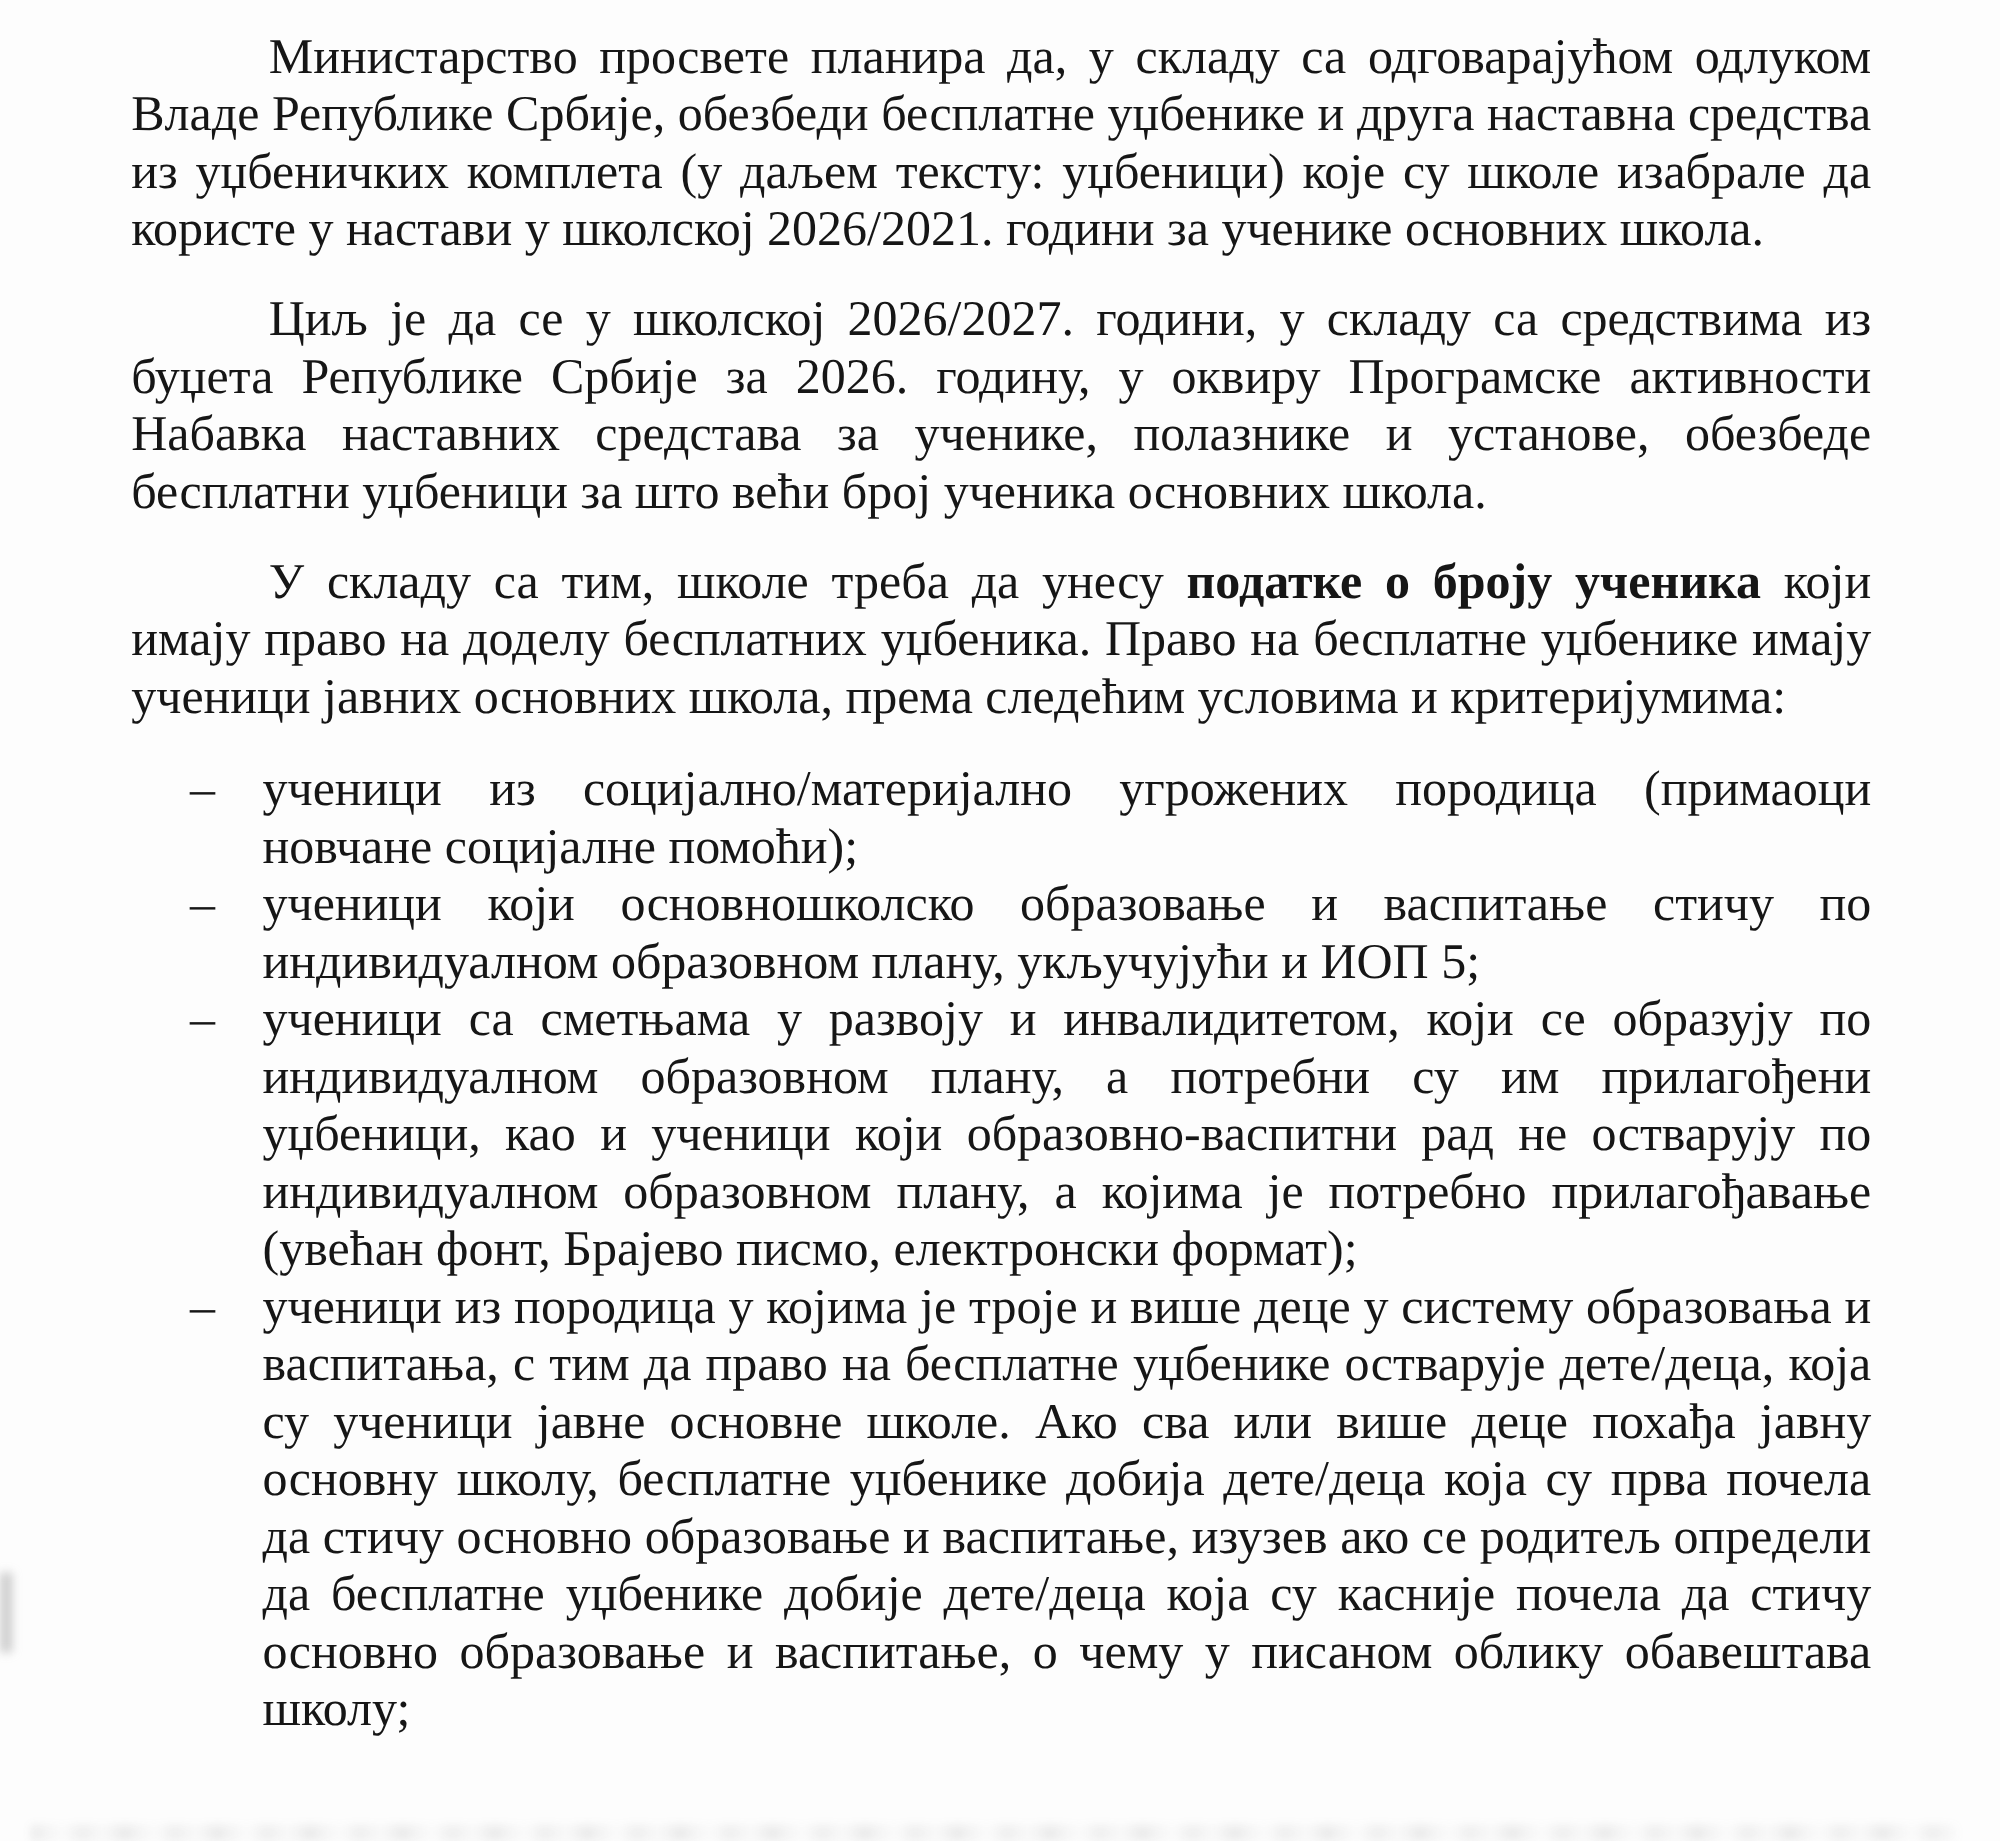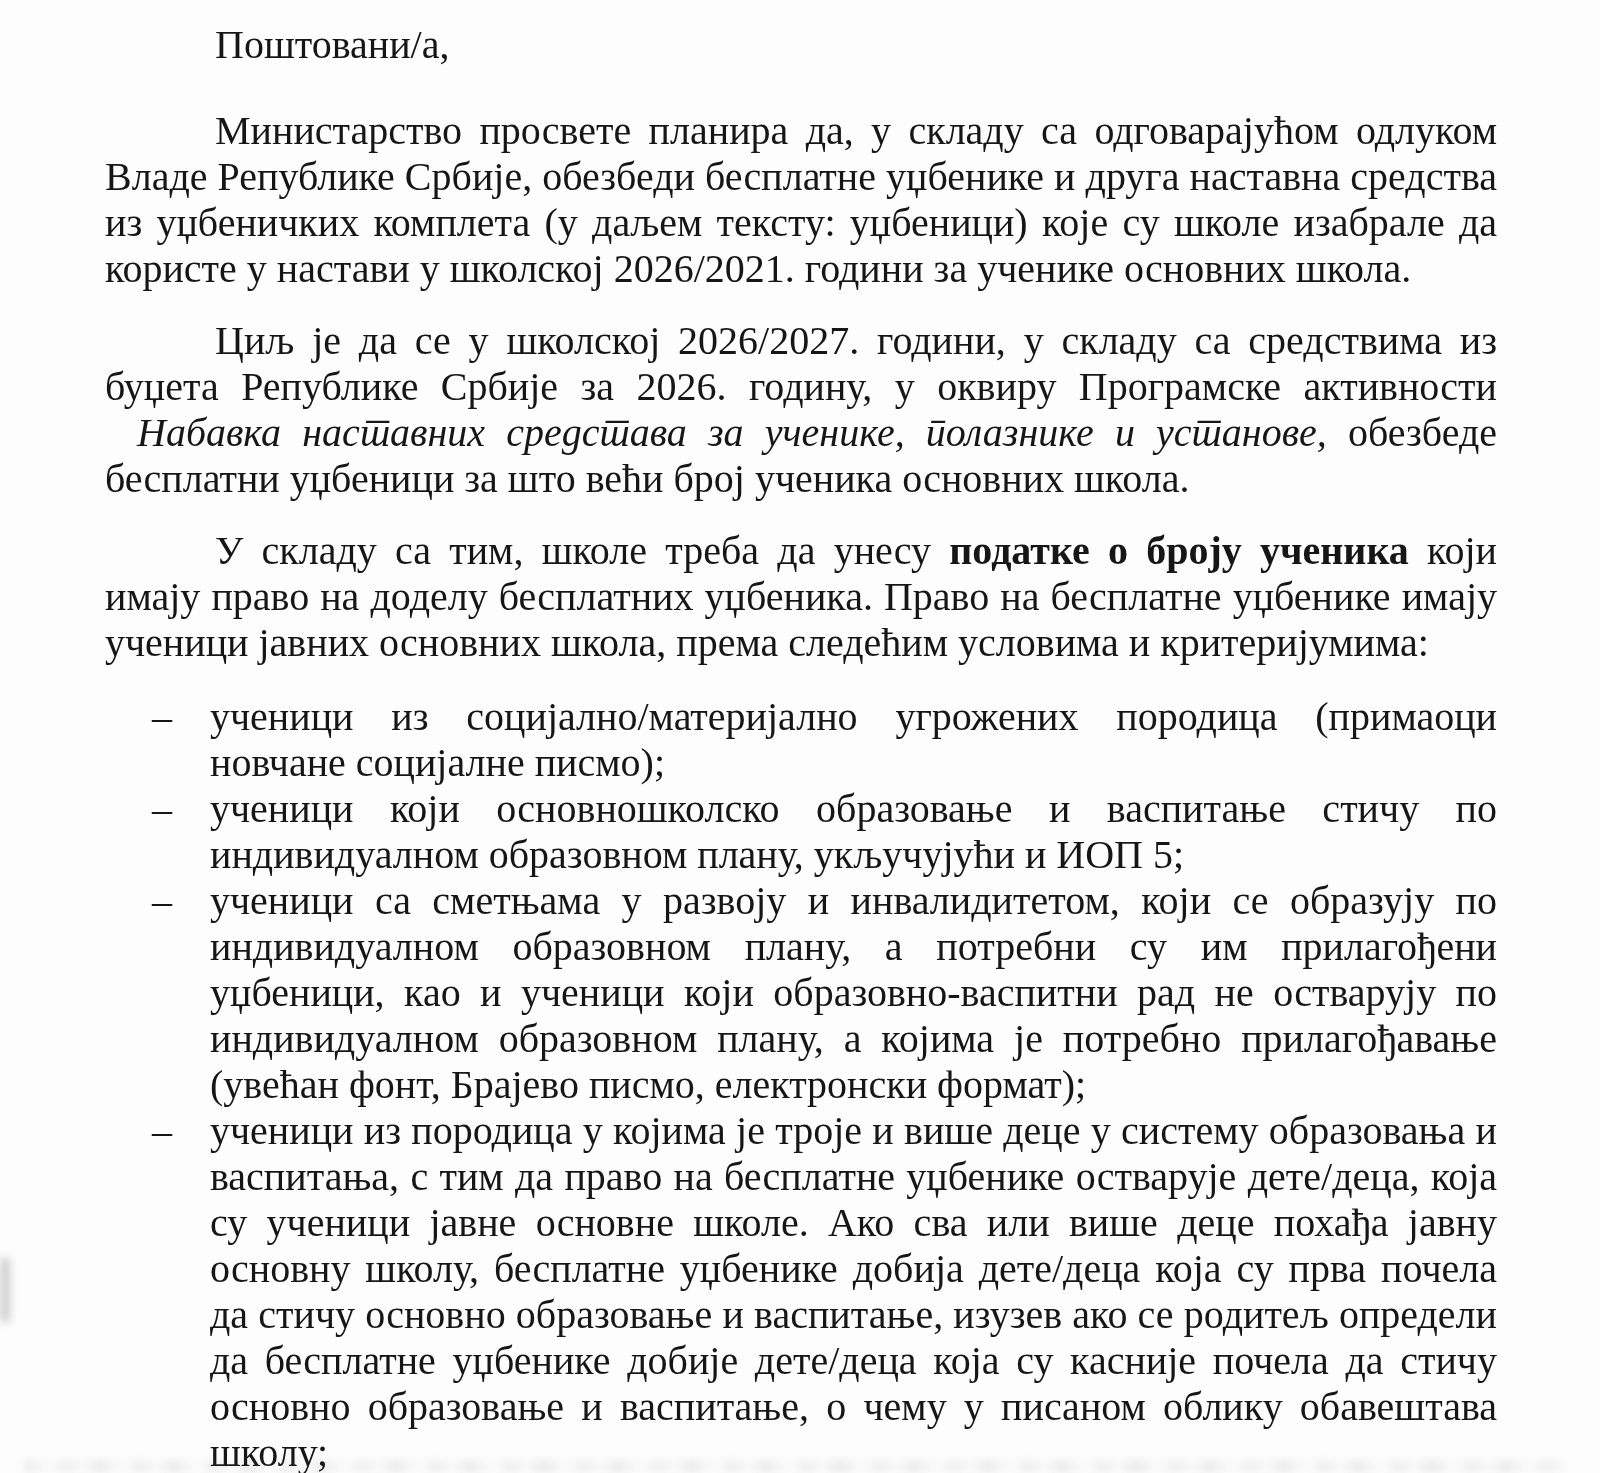--- a/index.html
+++ b/index.html
@@ -30,22 +30,20 @@
   }
   .para {
     text-align: justify;
     text-indent: 110px;
     margin: 0 0 26px 0;
   }
   .para:last-of-type {
     margin-bottom: 4px;
   }
   .emph-italic {
-    font-style: italic;
-    margin-left: 32px;
   }
   .emph-bold {
     font-weight: bold;
   }
   ul.criteria {
     list-style: none;
     margin: 28px 0 0 0;
     padding: 0;
   }
   ul.criteria li {
@@ -85,30 +83,29 @@
     height: 64px;
     background: rgba(120, 120, 120, 0.35);
     filter: blur(4px);
   }
 </style>
 </head>
 <body>
 
 <div class="page">
 
-  <p class="salutation">Поштовани/а,</p>
 
   <p class="para"><span>Министарство просвете планира да, у складу са одговарајућом одлуком Владе Републике Србије, обезбеди бесплатне уџбенике и друга наставна средства из уџбеничких комплета (у даљем тексту: уџбеници) које су школе изабрале да користе у настави у школској 2026/2021. години за ученике основних школа.</span></p>
 
   <p class="para"><span>Циљ је да се у школској 2026/2027. години, у складу са средствима из буџета Републике Србије за 2026. годину, у оквиру Програмске активности </span><span class="emph-italic">Набавка наставних средстава за ученике, полазнике и установе,</span><span> обезбеде бесплатни уџбеници за што већи број ученика основних школа.</span></p>
 
   <p class="para"><span>У складу са тим, школе треба да унесу </span><span class="emph-bold">податке о броју ученика</span><span> који имају право на доделу бесплатних уџбеника. Право на бесплатне уџбенике имају ученици јавних основних школа, према следећим условима и критеријумима:</span></p>
 
   <ul class="criteria">
-    <li><span class="dash">–</span><span>ученици из социјално/материјално угрожених породица (примаоци новчане социјалне писмо);</span></li>
+    <li><span class="dash">–</span><span>ученици из социјално/материјално угрожених породица (примаоци новчане социјалне помоћи);</span></li>
     <li><span class="dash">–</span><span>ученици који основношколско образовање и васпитање стичу по индивидуалном образовном плану, укључујући и ИОП 5;</span></li>
     <li><span class="dash">–</span><span>ученици са сметњама у развоју и инвалидитетом, који се образују по индивидуалном образовном плану, а потребни су им прилагођени уџбеници, као и ученици који образовно-васпитни рад не остварују по индивидуалном образовном плану, а којима је потребно прилагођавање (увећан фонт, Брајево писмо, електронски формат);</span></li>
     <li><span class="dash">–</span><span>ученици из породица у којима је троје и више деце у систему образовања и васпитања, с тим да право на бесплатне уџбенике остварује дете/деца, која су ученици јавне основне школе. Ако сва или више деце похађа јавну основну школу, бесплатне уџбенике добија дете/деца која су прва почела да стичу основно образовање и васпитање, изузев ако се родитељ определи да бесплатне уџбенике добије дете/деца која су касније почела да стичу основно образовање и васпитање, о чему у писаном облику обавештава школу;</span></li>
   </ul>
 
 </div>
 
 <div class="scan-smudge-left"></div>
 <div class="scan-band-bottom"></div>
 

